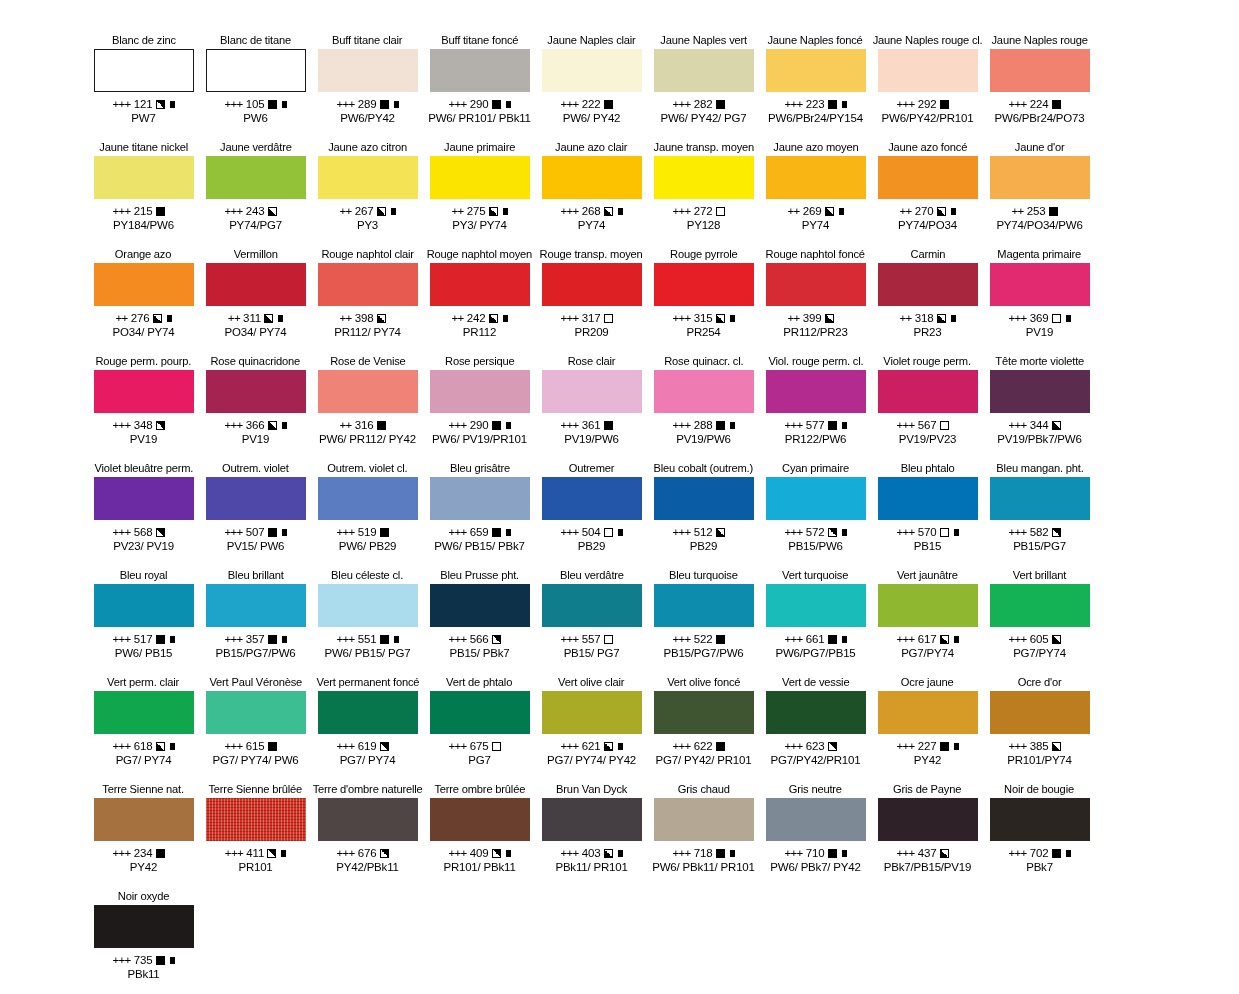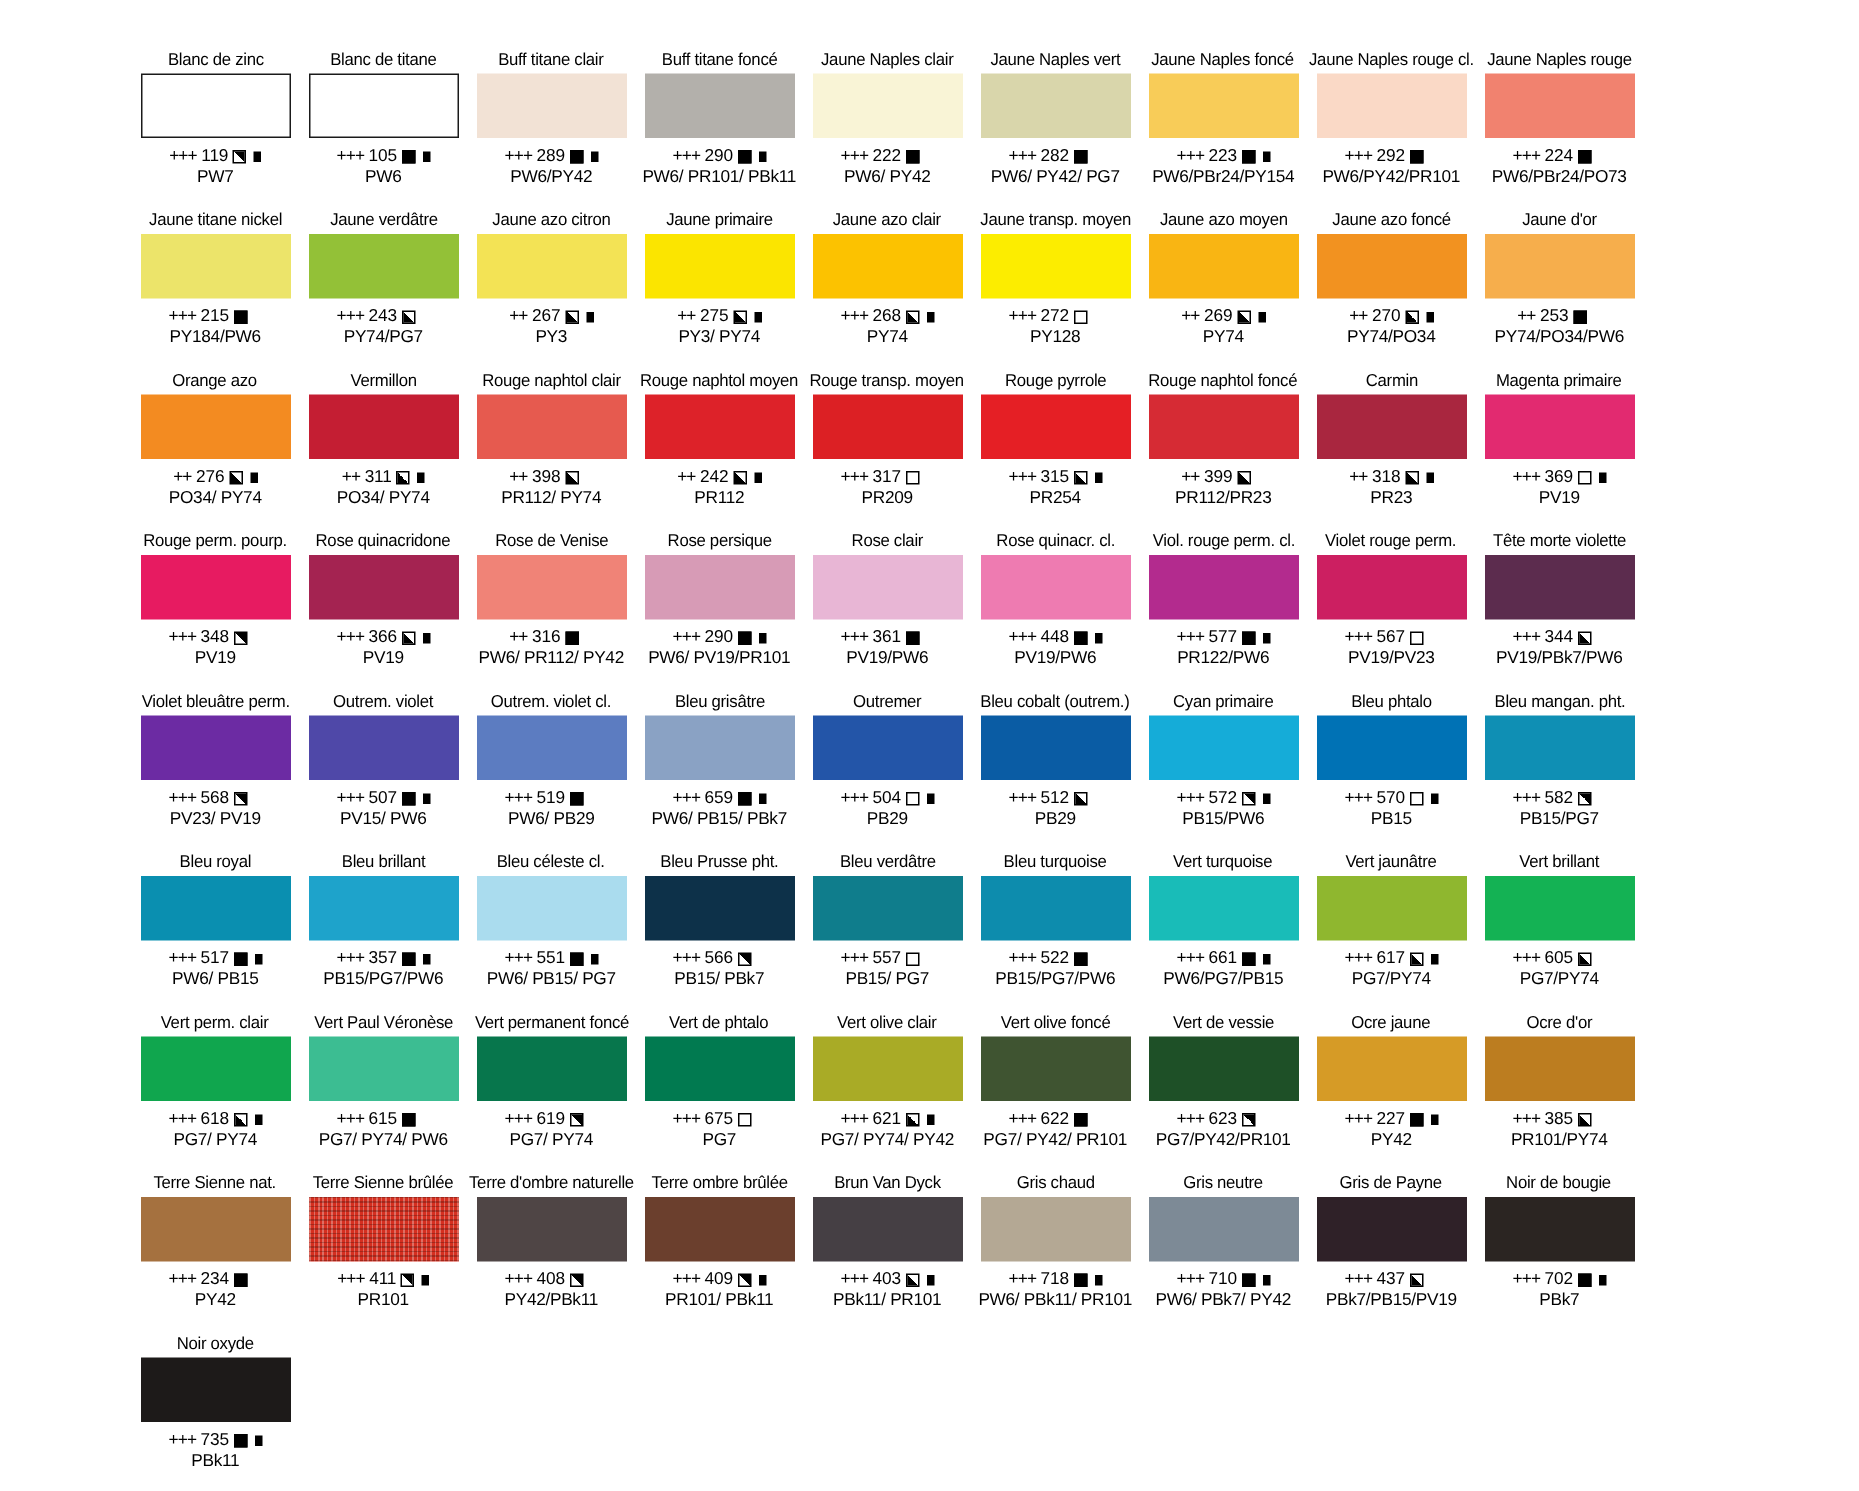--- a/index.html
+++ b/index.html
@@ -142,21 +142,21 @@
 </head>
 <body>
 
 <div id="chart">
     <div class="row">
       <div class="swatch-cell">
         <div class="swatch-name">Blanc de zinc</div>
         <div class="swatch-chip outlined" style="background-color: rgb(255, 255, 255);"></div>
         <div class="swatch-meta">
           <span class="lf">+++</span>
-          <span class="code">119</span>
+          <span class="code">121</span>
           <span class="op semi"></span>
           <span class="mk"></span>
         </div>
         <div class="swatch-pigments">PW7</div>
       </div>
       <div class="swatch-cell">
         <div class="swatch-name">Blanc de titane</div>
         <div class="swatch-chip outlined" style="background-color: rgb(255, 255, 255);"></div>
         <div class="swatch-meta">
           <span class="lf">+++</span>
@@ -500,21 +500,21 @@
           <span class="op opaque"></span>
           <span class="mk none"></span>
         </div>
         <div class="swatch-pigments">PV19/PW6</div>
       </div>
       <div class="swatch-cell">
         <div class="swatch-name">Rose quinacr. cl.</div>
         <div class="swatch-chip" style="background-color: rgb(238, 123, 177);"></div>
         <div class="swatch-meta">
           <span class="lf">+++</span>
-          <span class="code">448</span>
+          <span class="code">288</span>
           <span class="op opaque"></span>
           <span class="mk"></span>
         </div>
         <div class="swatch-pigments">PV19/PW6</div>
       </div>
       <div class="swatch-cell">
         <div class="swatch-name">Viol. rouge perm. cl.</div>
         <div class="swatch-chip" style="background-color: rgb(179, 43, 142);"></div>
         <div class="swatch-meta">
           <span class="lf">+++</span>
@@ -871,21 +871,21 @@
           <span class="op semi"></span>
           <span class="mk"></span>
         </div>
         <div class="swatch-pigments">PR101</div>
       </div>
       <div class="swatch-cell">
         <div class="swatch-name">Terre d'ombre naturelle</div>
         <div class="swatch-chip" style="background-color: rgb(79, 69, 69);"></div>
         <div class="swatch-meta">
           <span class="lf">+++</span>
-          <span class="code">408</span>
+          <span class="code">676</span>
           <span class="op semi"></span>
           <span class="mk none"></span>
         </div>
         <div class="swatch-pigments">PY42/PBk11</div>
       </div>
       <div class="swatch-cell">
         <div class="swatch-name">Terre ombre brûlée</div>
         <div class="swatch-chip" style="background-color: rgb(107, 63, 45);"></div>
         <div class="swatch-meta">
           <span class="lf">+++</span>

